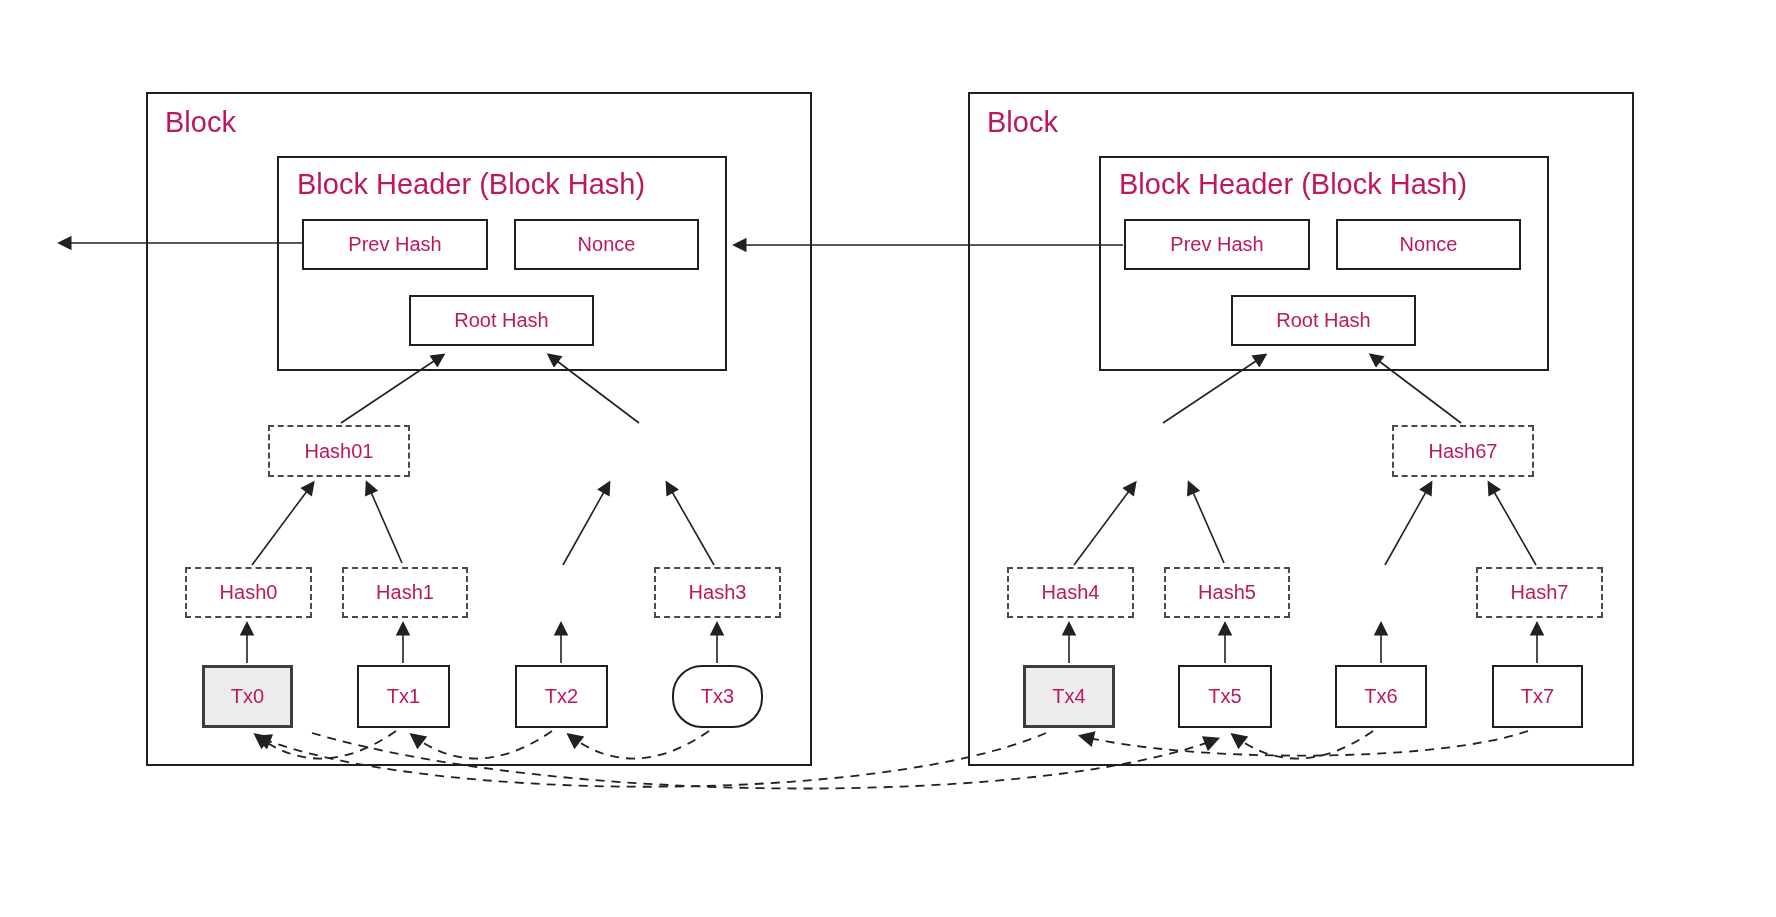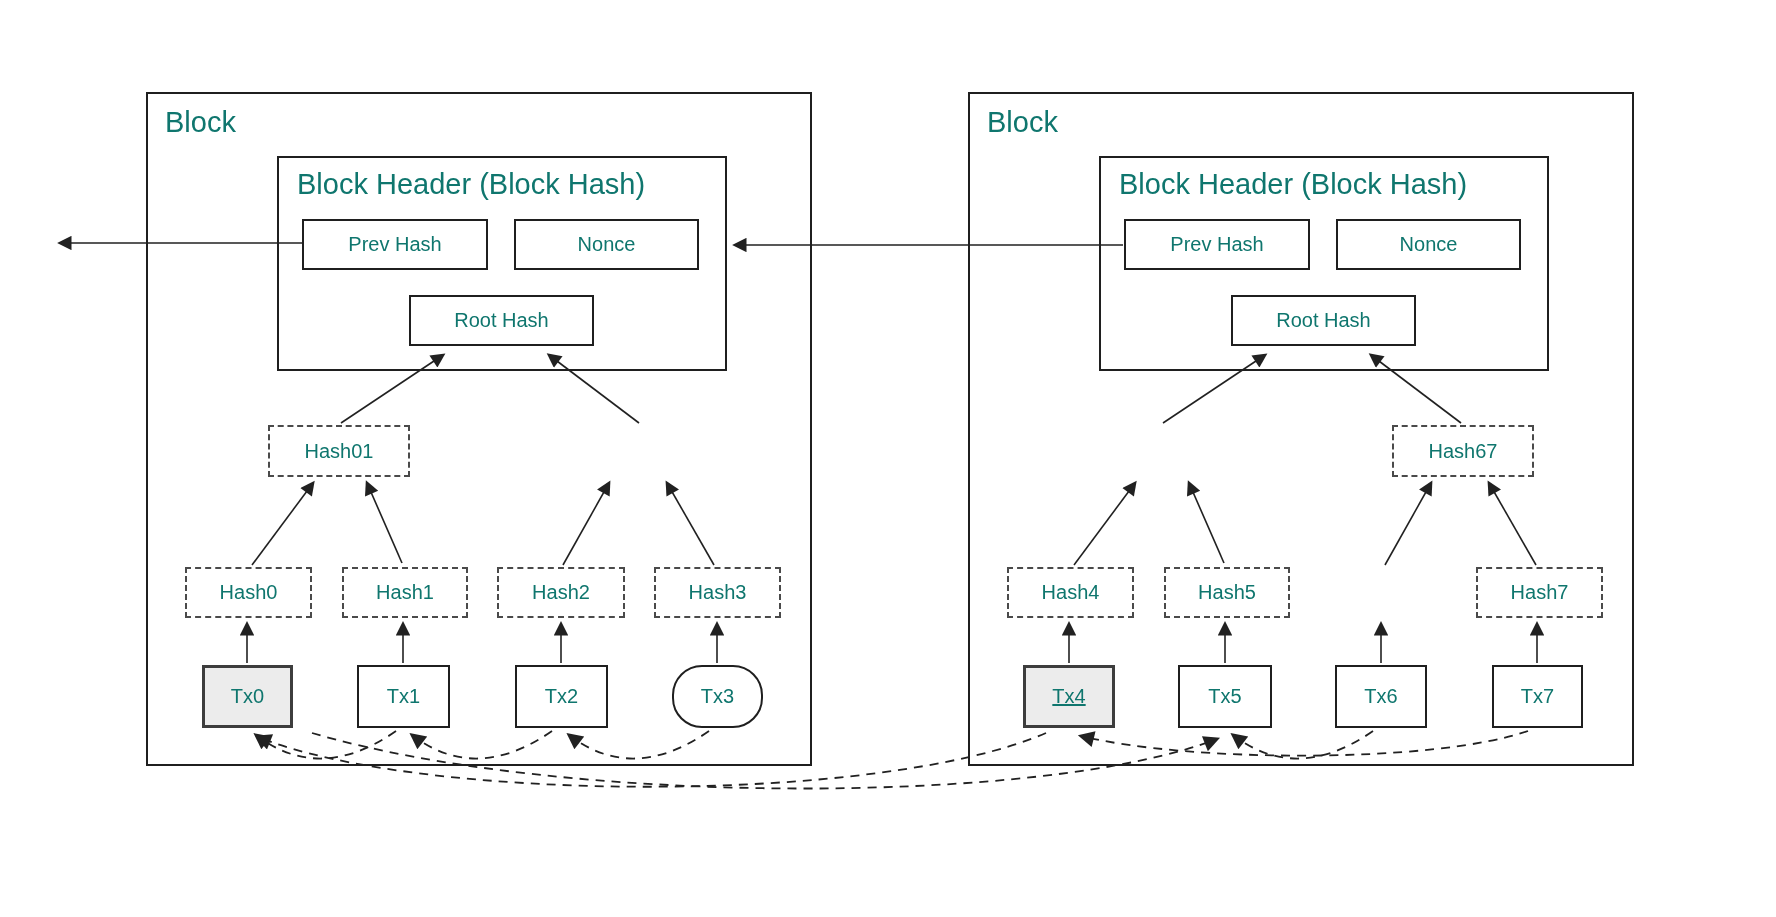--- a/index.html
+++ b/index.html
@@ -1,21 +1,21 @@
 <!DOCTYPE html>
 <html><head>
 <meta charset="utf-8">
 <style>
   html,body{margin:0;padding:0;background:#fff;}
   #canvas{
     position:relative;
     width:1776px;height:917px;
     background:#ffffff;
     font-family:"Liberation Sans", sans-serif;
-    color:#0f766e;
+    color:#be185d;
     overflow:hidden;
   }
   .box{
     position:absolute;
     box-sizing:border-box;
     display:flex;align-items:center;justify-content:center;
     background:#fff;
     font-size:20px;
     white-space:nowrap;
   }
@@ -62,21 +62,21 @@
   #h3{left:654px;top:567px;width:127px;height:51px;}
   #h4{left:1007px;top:567px;width:127px;height:51px;}
   #h5{left:1164px;top:567px;width:126px;height:51px;}
   #h6{left:1319px;top:567px;width:128px;height:51px;}
   #h7{left:1476px;top:567px;width:127px;height:51px;}
   
   #t0{left:202px;top:665px;width:91px;height:63px;}
   #t1{left:357px;top:665px;width:93px;height:63px;}
   #t2{left:515px;top:665px;width:93px;height:63px;}
   #t3{left:672px;top:665px;width:91px;height:63px;border-radius:30px;}
-  #t4{left:1023px;top:665px;width:92px;height:63px;text-decoration:underline;}
+  #t4{left:1023px;top:665px;width:92px;height:63px;}
   #t5{left:1178px;top:665px;width:94px;height:63px;}
   #t6{left:1335px;top:665px;width:92px;height:63px;}
   #t7{left:1492px;top:665px;width:91px;height:63px;}
 </style>
 </head>
 <body>
 
 <div id="canvas">
 
   <div class="box container-box solid" id="b1"></div>
@@ -97,21 +97,20 @@
 
   <div class="box solid" id="prev2">Prev Hash</div>
   <div class="box solid" id="nonce2">Nonce</div>
   <div class="box solid" id="root2">Root Hash</div>
 
   <div class="box dashed" id="h01">Hash01</div>
   <div class="box dashed" id="h67">Hash67</div>
 
   <div class="box dashed" id="h0">Hash0</div>
   <div class="box dashed" id="h1">Hash1</div>
-  <div class="box dashed" id="h2">Hash2</div>
   <div class="box dashed" id="h3">Hash3</div>
   <div class="box dashed" id="h4">Hash4</div>
   <div class="box dashed" id="h5">Hash5</div>
   <div class="box dashed" id="h7">Hash7</div>
 
   <div class="box tx-first" id="t0">Tx0</div>
   <div class="box solid" id="t1">Tx1</div>
   <div class="box solid" id="t2">Tx2</div>
   <div class="box solid" id="t3">Tx3</div>
   <div class="box tx-first" id="t4">Tx4</div>

